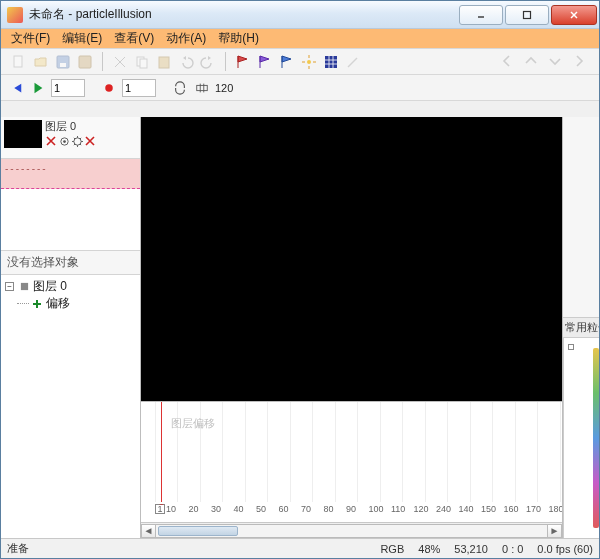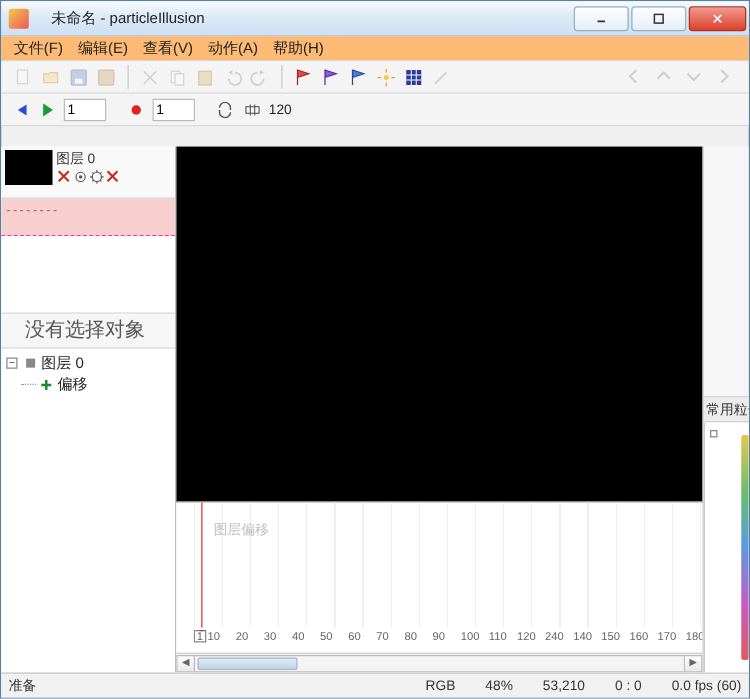--- a/index.html
+++ b/index.html
@@ -1,20 +1,20 @@
 <!DOCTYPE html>
 <html><head>
 <meta charset="utf-8">
 <style>
   * { box-sizing: border-box; margin: 0; padding: 0; font-family: "Microsoft YaHei", "SimSun", Tahoma, sans-serif; user-select: none; }
   html,body { width:600px; height:559px; overflow:hidden; background:#fff; }
 
   
   .window { width:600px; height:559px; display:flex; flex-direction:column; border:1px solid #5a7fa0; background:#f0f0f0; }
-  .titlebar { height:28px; background:linear-gradient(#f7fbff,#dce9f7 45%,#cfe0f1); display:flex; align-items:center; padding:0 2px 0 6px; border-bottom:1px solid #b9c9d9;gap:12px; }
+  .titlebar { height:28px; background:linear-gradient(#f7fbff,#dce9f7 45%,#cfe0f1); display:flex; align-items:center; padding:0 2px 0 6px; border-bottom:1px solid #b9c9d9; }
   .titlebar .app-icon { width:16px; height:16px; background:linear-gradient(135deg,#f2c94c,#eb5757); border-radius:2px; margin-right:6px; }
   .titlebar .title { font-size:12px; color:#222; flex:1; }
   .titlebar .wbtns { display:flex; gap:0; }
   .titlebar .wbtn { width:44px; height:20px; border:1px solid #9aaec0; border-radius:3px; margin-left:2px; background:linear-gradient(#fefefe,#e4eef8); display:flex; align-items:center; justify-content:center; font-size:10px; color:#333; }
   .titlebar .wbtn.close { width:46px; background:linear-gradient(#f39a8f,#d9402c); color:#fff; border-color:#a32; }
   .wbtn svg { width:10px; height:10px; }
 
   
   .menubar { height:20px; background:#fdba74; display:flex; align-items:center; padding:0 4px; border-bottom:1px solid #d8d8d8; }
   .menubar .mitem { font-size:12px; color:#222; padding:1px 6px; cursor:default; }
@@ -39,21 +39,21 @@
   .workspace { flex:1; display:flex; overflow:hidden;margin-top:16px; }
   .left-col { width:140px; display:flex; flex-direction:column; border-right:1px solid #bdbdbd; background:#fff; }
   .layer-strip { height:42px; background:#f9f9f9; border-bottom:1px solid #d4d4d4; padding:2px; display:flex; }
   .layer-thumb { width:38px; height:28px; background:#000; margin:1px 3px 1px 1px; }
   .layer-meta { flex:1; font-size:11px; color:#333; }
   .layer-meta .icons { display:flex; gap:1px; margin-top:1px; }
   .layer-meta .li-icon { width:12px; height:12px; display:flex; align-items:center; justify-content:center; }
   .sel-strip { height:30px; background:#f7cfcf; border-bottom:1px dashed #d49; font-size:10px; color:#a55; padding:4px; letter-spacing:2px; }
   .blank-strip { flex:0 0 62px; background:#fff; border-bottom:1px solid #d4d4d4; }
 
-  .prop-header { font-size:16px; color:#555; padding:3px 19px; border-bottom:1px solid #d4d4d4; background:#f6f6f6; }
+  .prop-header { font-size:12px; color:#555; padding:3px 6px; border-bottom:1px solid #d4d4d4; background:#f6f6f6; }
   .tree { flex:1; font-size:12px; color:#222; background:#fff; padding:3px 4px; overflow:hidden; }
   .tree-row { display:flex; align-items:center; height:17px; }
   .toggle { width:9px; height:9px; border:1px solid #888; margin-right:4px; display:flex; align-items:center; justify-content:center; font-size:8px; line-height:7px; }
   .dotted { width:12px; border-bottom:1px dotted #999; height:0; margin-right:2px; }
   .tree-icon { width:12px; height:12px; display:flex; align-items:center; justify-content:center; margin-right:3px; }
 
   
   .center-col { flex:1; display:flex; flex-direction:column; border-right:1px solid #bdbdbd; overflow:hidden; }
   .stage { flex:1; background:#000; border-bottom:1px solid #bdbdbd; }
   .timeline { height:120px; background:#fff; position:relative; font-size:10px; color:#bbb; }
@@ -72,21 +72,21 @@
   .right-col .lib-stripe { position:absolute; right:0; top:10px; bottom:10px; width:6px; background:linear-gradient(#e7c54c,#6bbf6b,#5a9be0,#c75bc7,#e05b5b); border-radius:2px; }
   .right-col .lib-dash { position:absolute; left:4px; top:6px; width:6px; height:6px; border:1px solid #888; }
 
   
   .hscroll { height:16px; display:flex; align-items:center; background:#efefef; border-top:1px solid #c8c8c8; font-size:10px; color:#666; }
   .hscroll .arrow { width:15px; height:14px; border:1px solid #bbb; display:flex; align-items:center; justify-content:center; background:linear-gradient(#fff,#e8e8e8); }
   .hscroll .track { flex:1; height:14px; border:1px solid #bbb; border-left:0; border-right:0; position:relative; background:#f4f4f4; }
   .hscroll .thumb { position:absolute; left:2px; top:1px; width:80px; height:10px; background:linear-gradient(#dfe9f3,#c3d4e4); border:1px solid #9cb4cb; border-radius:2px; }
 
   
-  .statusbar { height:20px; background:#f1f1f1; border-top:1px solid #c8c8c8; display:flex; align-items:center; font-size:11px; color:#333; padding:0 6px; gap:24px; }
+  .statusbar { height:20px; background:#f1f1f1; border-top:1px solid #c8c8c8; display:flex; align-items:center; font-size:11px; color:#333; padding:0 6px; gap:14px; }
   .statusbar .sp { flex:1; }
 </style>
 </head>
 <body>
 
 <div class="window">
 
   <div class="titlebar">
     <div class="app-icon"></div>
     <div class="title">未命名 - particleIllusion</div>

